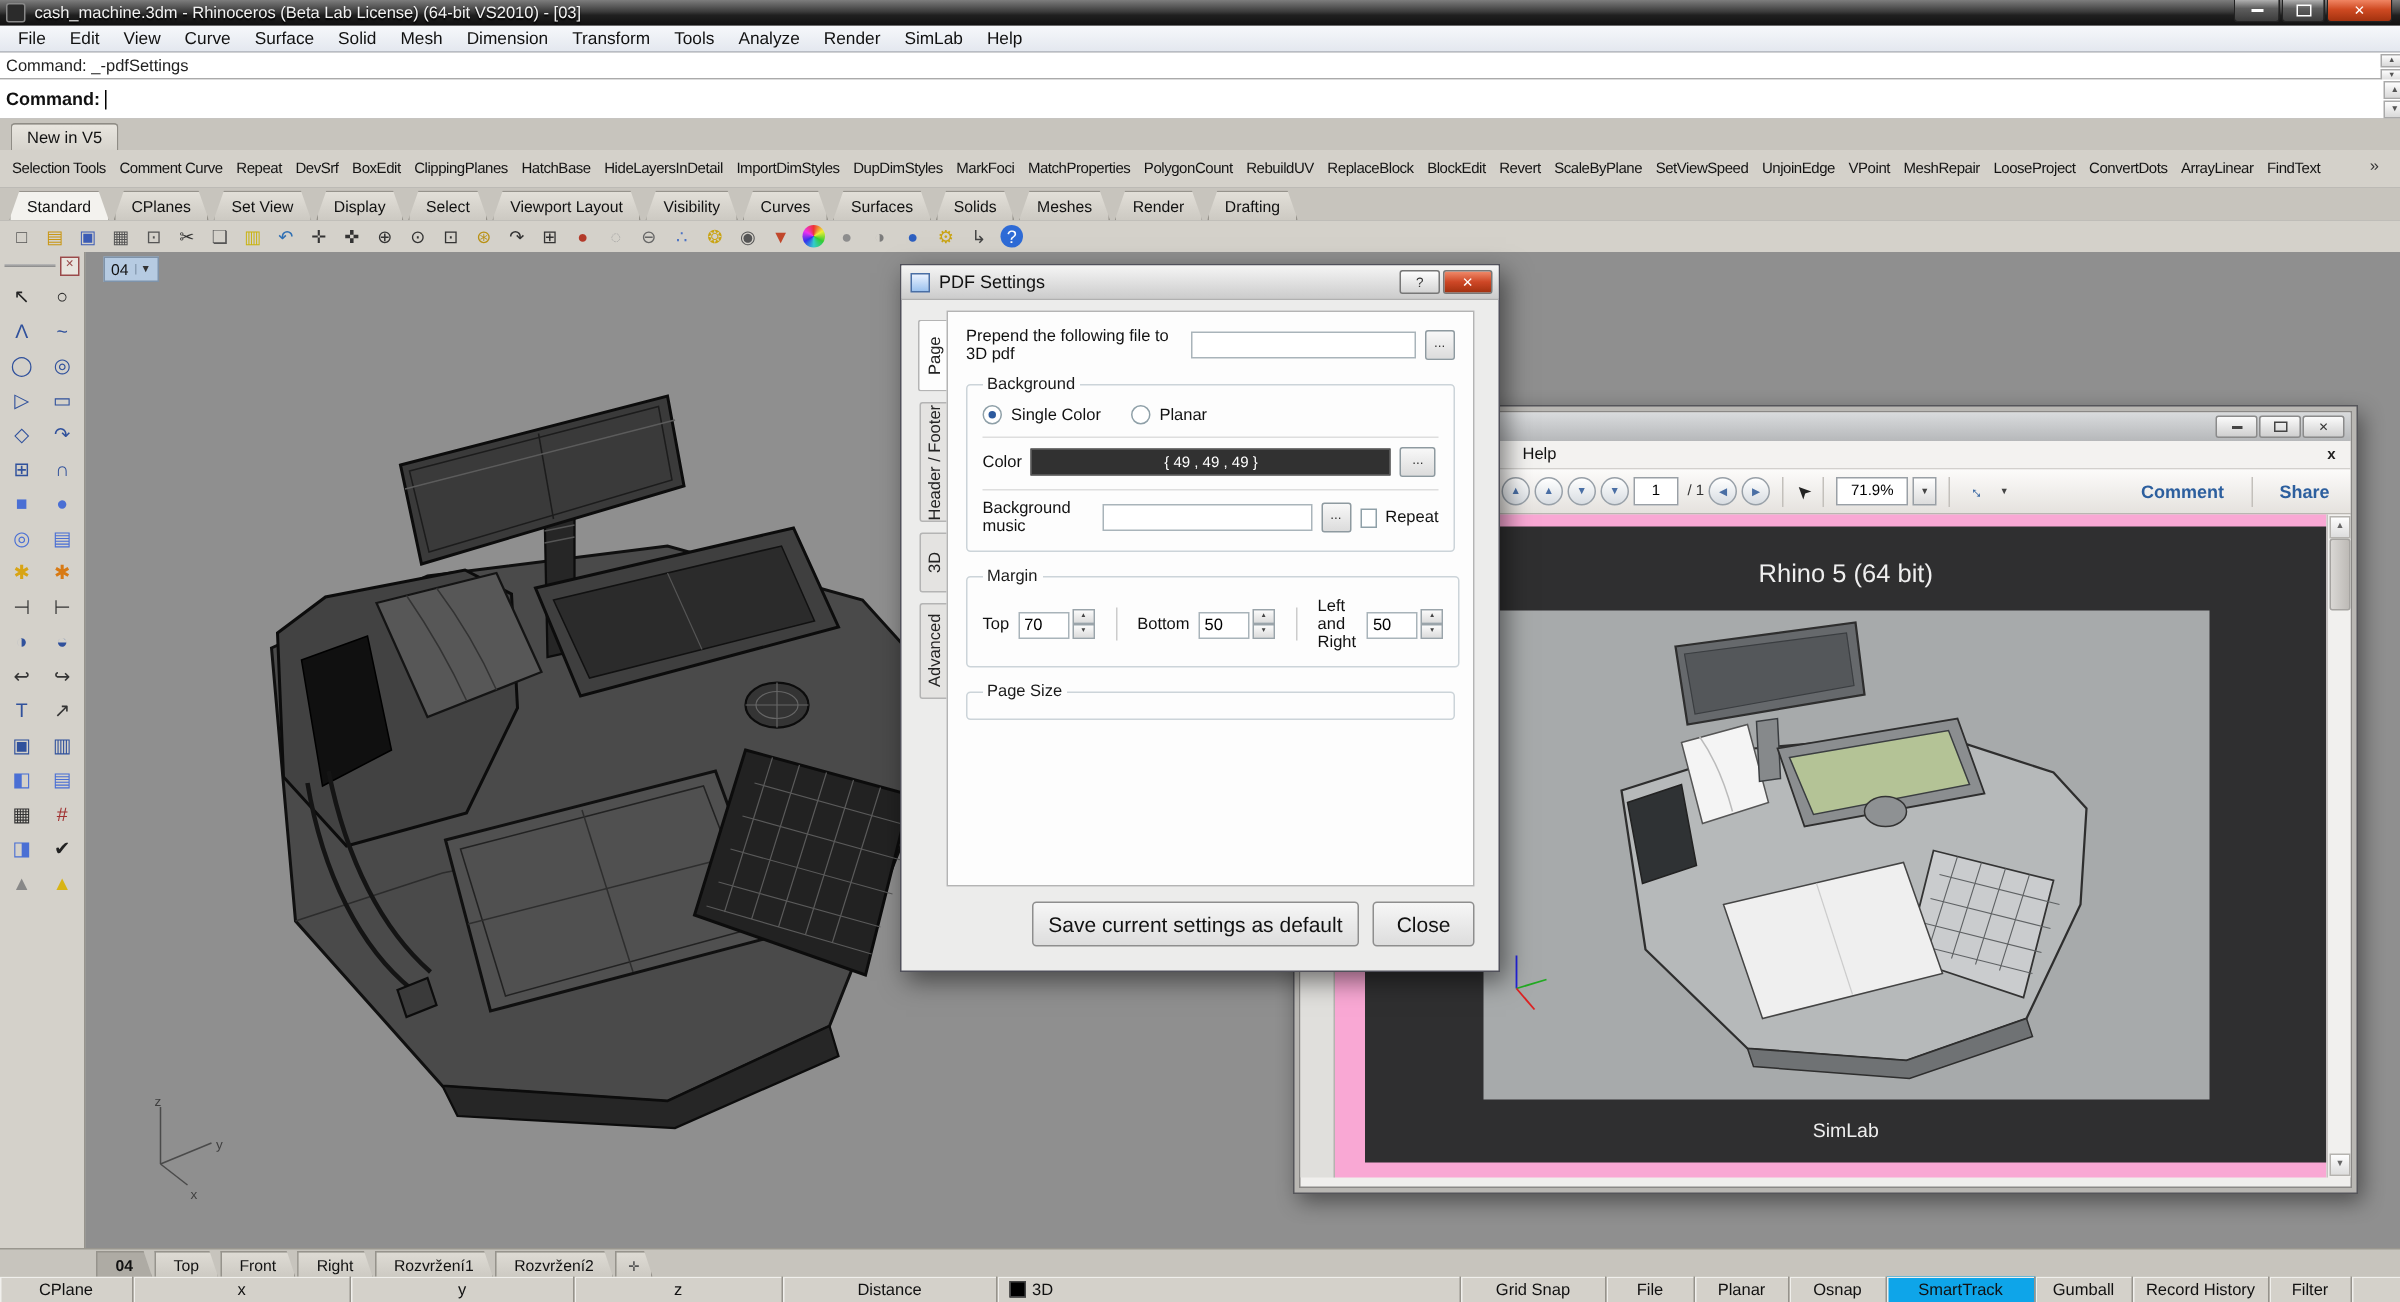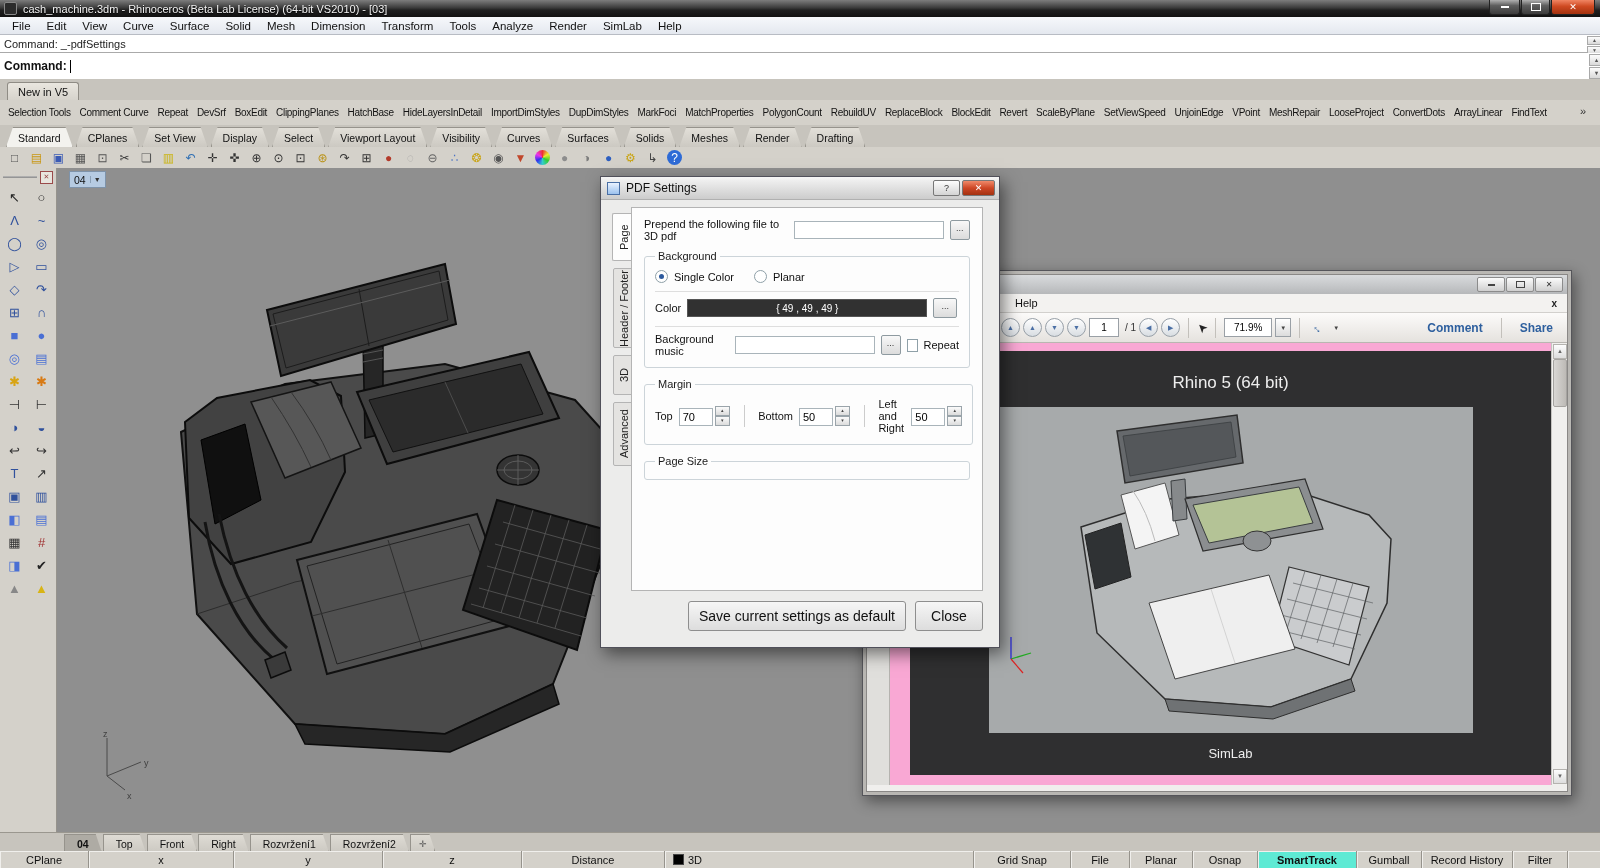--- a/index.html
+++ b/index.html
@@ -61,21 +61,21 @@
   .scell{height:17px;display:flex;align-items:center;justify-content:center;border-right:1px solid #96938c;box-shadow:inset 1px 1px 0 #f0efec}
   .scells div:nth-of-type(1){width:88px}.scells div:nth-of-type(2){width:144px}
   .scells div:nth-of-type(3){width:148px}.scells div:nth-of-type(4){width:138px}
   .scells div:nth-of-type(5){width:142px}
   #layercell{width:300px;justify-content:flex-start;padding-left:8px;gap:4px}
   .swatch{width:9px;height:9px;background:#000;border:1px solid #444}
   .stoggles div:nth-of-type(1){width:96px}.stoggles div:nth-of-type(2){width:58px}
   .stoggles div:nth-of-type(3){width:62px}.stoggles div:nth-of-type(4){width:64px}
   .stoggles div:nth-of-type(5){width:98px}.stoggles div:nth-of-type(6){width:64px}
   .stoggles div:nth-of-type(7){width:90px}.stoggles div:nth-of-type(8){width:54px}
-  .tog.on{background:#5eead4;font-weight:bold}
+  .tog.on{background:#0ea5e9;font-weight:normal}
   #statusfill{flex:1;box-shadow:inset 1px 1px 0 #f0efec}
   
   #pdfwin{left:862px;top:270px;width:702px;height:518px;background:#b9b7b3;border:1px solid #55555a;box-shadow:3px 5px 14px rgba(0,0,0,.45);padding:3px;z-index:20}
   #pdfin{height:100%;display:flex;flex-direction:column;border:1px solid #8a8886;background:#f0efed;box-sizing:border-box}
   #pdftitle{height:19px;background:linear-gradient(#d9dbdd,#b6b8ba);display:flex;align-items:center;justify-content:flex-end;padding-right:4px;gap:1px}
   .pbtn{width:26px;height:13px;border:1px solid #8b8b8b;border-radius:2px;background:linear-gradient(#fbfbfb,#cfcfcf);display:flex;align-items:center;justify-content:center;font-size:8px;color:#333}
   .pbtn .minbar{background:#444;width:7px;height:2px}
   .pbtn .maxbox{border-color:#444;width:7px;height:5px}
   #pdfmenu{height:18px;background:#f3f2f0;border-bottom:1px solid #d2d0cd;display:flex;align-items:center;padding-left:148px;font-size:11px}
   #pdfdocclose{position:absolute;right:14px;font-weight:bold;font-size:10px;color:#222}

